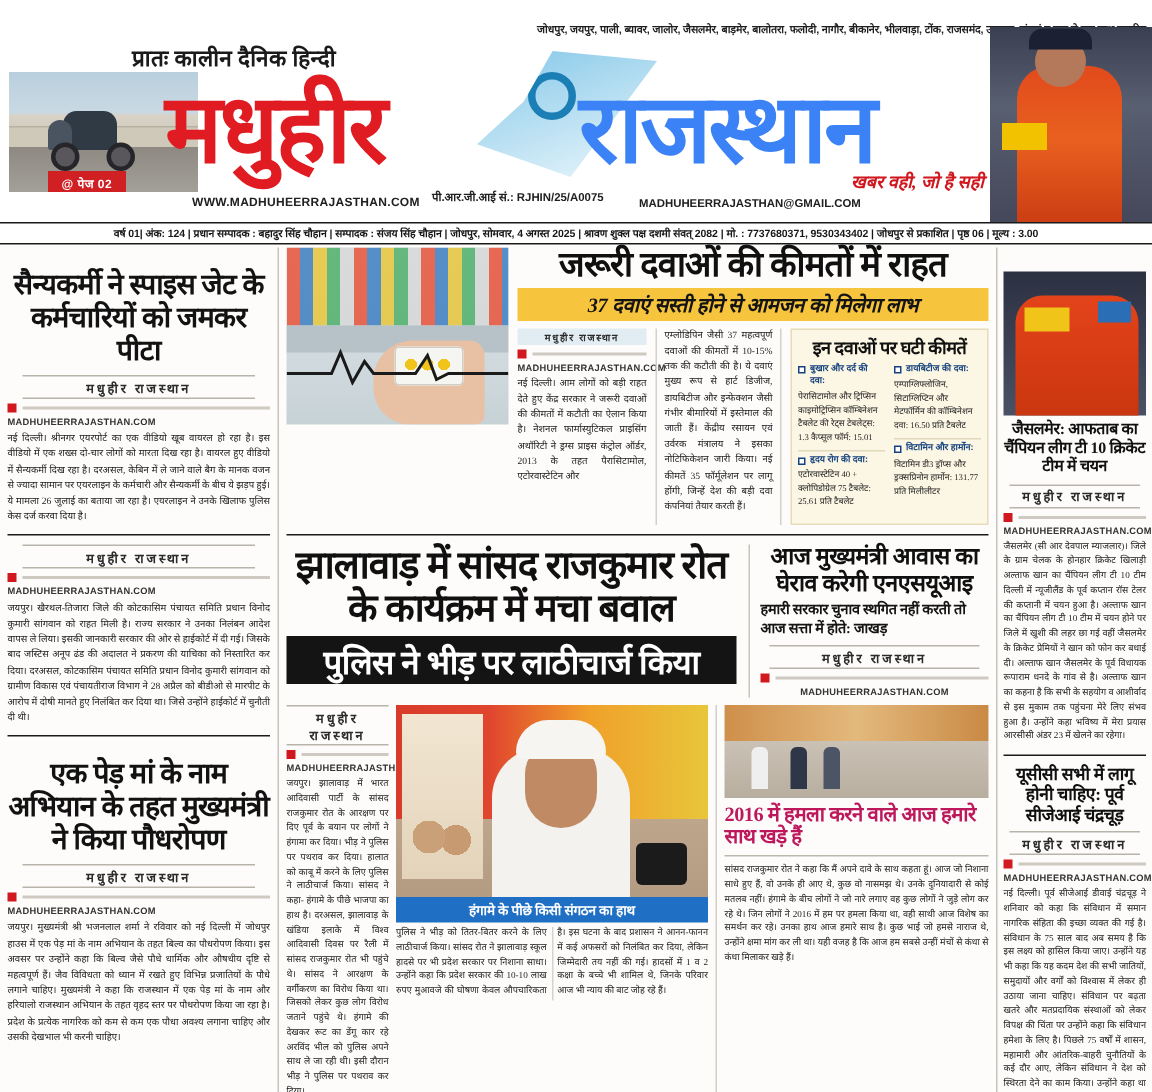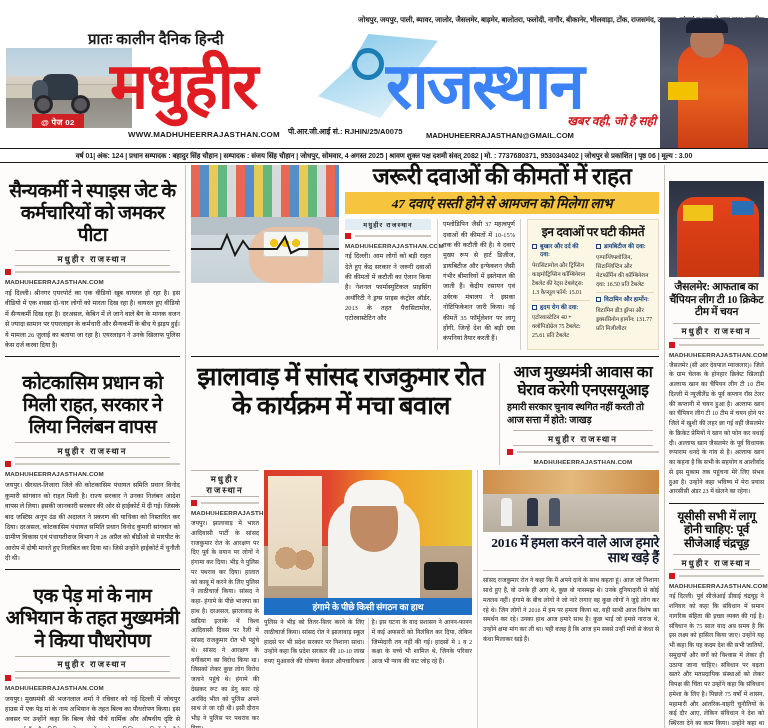--- a/index.html
+++ b/index.html
@@ -373,21 +373,21 @@
   .small-photo .p2,
   .small-photo .p3 {
     position: absolute; bottom: 6px; width: 11px; height: 28px;
     border-radius: 4px 4px 0 0;
   }
   .small-photo .p1 { left: 18px; background: #efefef; }
   .small-photo .p2 { left: 44px; background: #2e3647; }
   .small-photo .p3 { left: 66px; background: #4c5565; }
   .sub-hl {
     font-family: "Liberation Serif", serif; font-weight: bold;
-    font-size: 13.5px; line-height: 1.12; text-align: right; color: #0f172a;
+    font-size: 13.5px; line-height: 1.12; text-align: left; color: #be185d;
     letter-spacing: -.3px; margin-top: 3px;
   }
 
   .right-photo {
     position: relative; width: 100%; height: 96px; overflow: hidden;
     background: linear-gradient(#2c3142, #4a5164);
   }
   .right-photo .jersey {
     position: absolute; left: 8px; top: 16px; width: 82px; height: 82px;
     background: linear-gradient(#e4431a, #c9360f);
@@ -463,21 +463,20 @@
           <div class="sq"></div>
           <div class="sq-line"></div>
         </div>
         <div class="sitetxt">MADHUHEERRAJASTHAN.COM</div>
         <div class="body-txt" style="margin-top:3px;">नई दिल्ली। श्रीनगर एयरपोर्ट का एक वीडियो खूब वायरल हो रहा है। इस वीडियो में एक शख्स दो-चार लोगों को मारता दिख रहा है। वायरल हुए वीडियो में सैन्यकर्मी दिख रहा है। दरअसल, केबिन में ले जाने वाले बैग के मानक वजन से ज्यादा सामान पर एयरलाइन के कर्मचारी और सैन्यकर्मी के बीच ये झड़प हुई। ये मामला 26 जुलाई का बताया जा रहा है। एयरलाइन ने उनके खिलाफ पुलिस केस दर्ज करवा दिया है।</div>
       </div>
 
       <div class="rule"></div>
 
       <div>
-        <div class="hl hl-lc">कोटकासिम प्रधान को मिली राहत, सरकार ने लिया निलंबन वापस</div>
         <div class="brandline">मधुहीर राजस्थान</div>
         <div class="siteline">
           <div class="sq"></div>
           <div class="sq-line"></div>
         </div>
         <div class="sitetxt">MADHUHEERRAJASTHAN.COM</div>
         <div class="body-txt" style="margin-top:3px;">जयपुर। खैरथल-तिजारा जिले की कोटकासिम पंचायत समिति प्रधान विनोद कुमारी सांगवान को राहत मिली है। राज्य सरकार ने उनका निलंबन आदेश वापस ले लिया। इसकी जानकारी सरकार की ओर से हाईकोर्ट में दी गई। जिसके बाद जस्टिस अनूप ढंड की अदालत ने प्रकरण की याचिका को निस्तारित कर दिया। दरअसल, कोटकासिम पंचायत समिति प्रधान विनोद कुमारी सांगवान को ग्रामीण विकास एवं पंचायतीराज विभाग ने 28 अप्रैल को बीडीओ से मारपीट के आरोप में दोषी मानते हुए निलंबित कर दिया था। जिसे उन्होंने हाईकोर्ट में चुनौती दी थी।</div>
       </div>
 
       <div class="rule"></div>
@@ -502,21 +501,21 @@
           <div class="shelf"></div>
           <div class="counter"></div>
           <div class="hand"></div>
           <div class="pills"></div>
           <svg class="ecg" viewBox="0 0 148 26" preserveAspectRatio="none">
             <polyline points="0,18 22,18 30,18 36,4 44,24 52,10 58,18 86,18 94,6 100,22 108,18 148,18" fill="none" stroke="#1a1a1a" stroke-width="2"></polyline>
           </svg>
         </div>
         <div class="lead-right">
           <div class="lead-hl">जरूरी दवाओं की कीमतों में राहत</div>
-          <div class="lead-sub">47 दवाएं सस्ती होने से  आमजन को मिलेगा लाभ</div>
+          <div class="lead-sub">37 दवाएं सस्ती होने से  आमजन को मिलेगा लाभ</div>
           <div class="lead-cols">
             <div class="lead-c1">
               <div class="brandline-sm">मधुहीर राजस्थान</div>
               <div class="siteline">
                 <div class="sq"></div>
                 <div class="sq-line"></div>
               </div>
               <div class="sitetxt">MADHUHEERRAJASTHAN.COM</div>
               <div class="body-txt" style="margin-top:2px;">नई दिल्ली। आम लोगों को बड़ी राहत देते हुए केंद्र सरकार ने जरूरी दवाओं की कीमतों में कटौती का ऐलान किया है। नेशनल फार्मास्युटिकल प्राइसिंग अथॉरिटी ने ड्रग्स प्राइस कंट्रोल ऑर्डर, 2013 के तहत पैरासिटामोल, एटोरवास्टेटिन और</div>
             </div>
@@ -556,20 +555,21 @@
             </div>
           </div>
         </div>
       </div>
 
       <div class="rule"></div>
 
       <div style="display:flex; gap:8px;">
         <div style="width:300px; flex:0 0 auto;">
           <div class="mega-hl">झालावाड़ में सांसद राजकुमार रोत के कार्यक्रम में मचा बवाल</div>
+          <div class="mega-band">पुलिस ने भीड़ पर लाठीचार्ज किया</div>
         </div>
         <div style="flex:1; min-width:0; border-left:1px solid #c9c4bb; padding-left:7px;">
           <div class="nsui-hl">आज मुख्यमंत्री आवास का घेराव करेगी एनएसयूआइ</div>
           <div class="nsui-sub">हमारी सरकार चुनाव स्थगित नहीं करती तो आज सत्ता में होते: जाखड़</div>
           <div class="brandline" style="margin:4px 6px 0 6px;">मधुहीर राजस्थान</div>
           <div class="siteline">
             <div class="sq"></div>
             <div class="sq-line"></div>
           </div>
           <div class="sitetxt" style="text-align:center;">MADHUHEERRAJASTHAN.COM</div>

